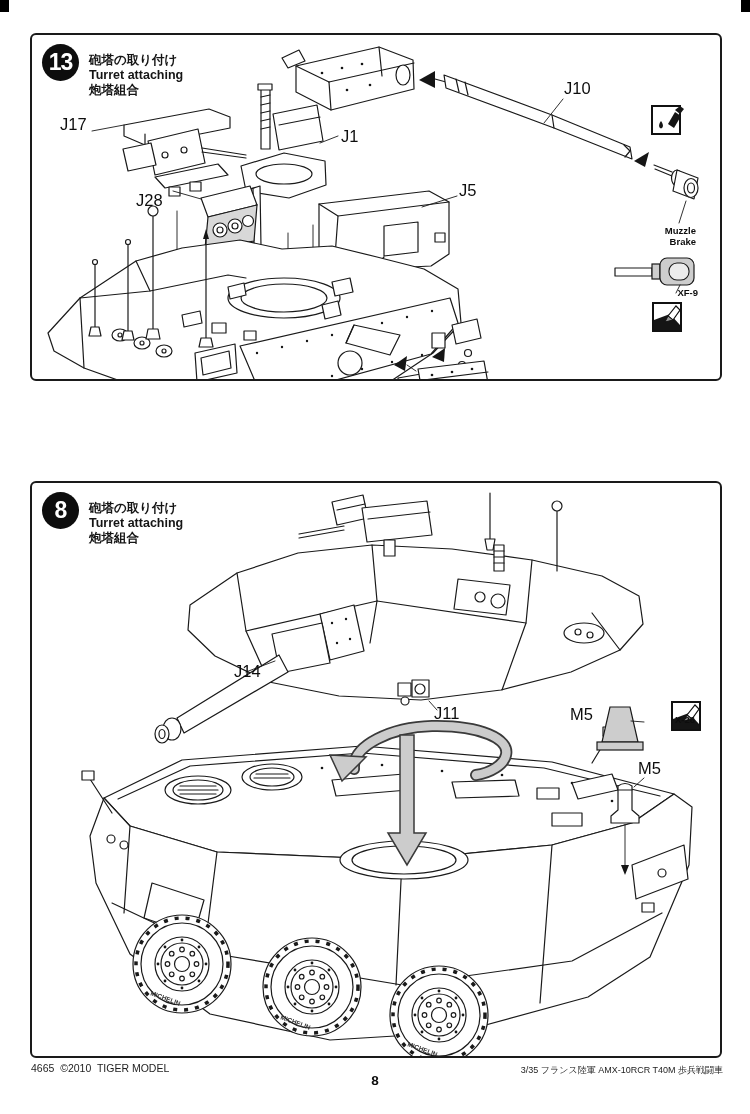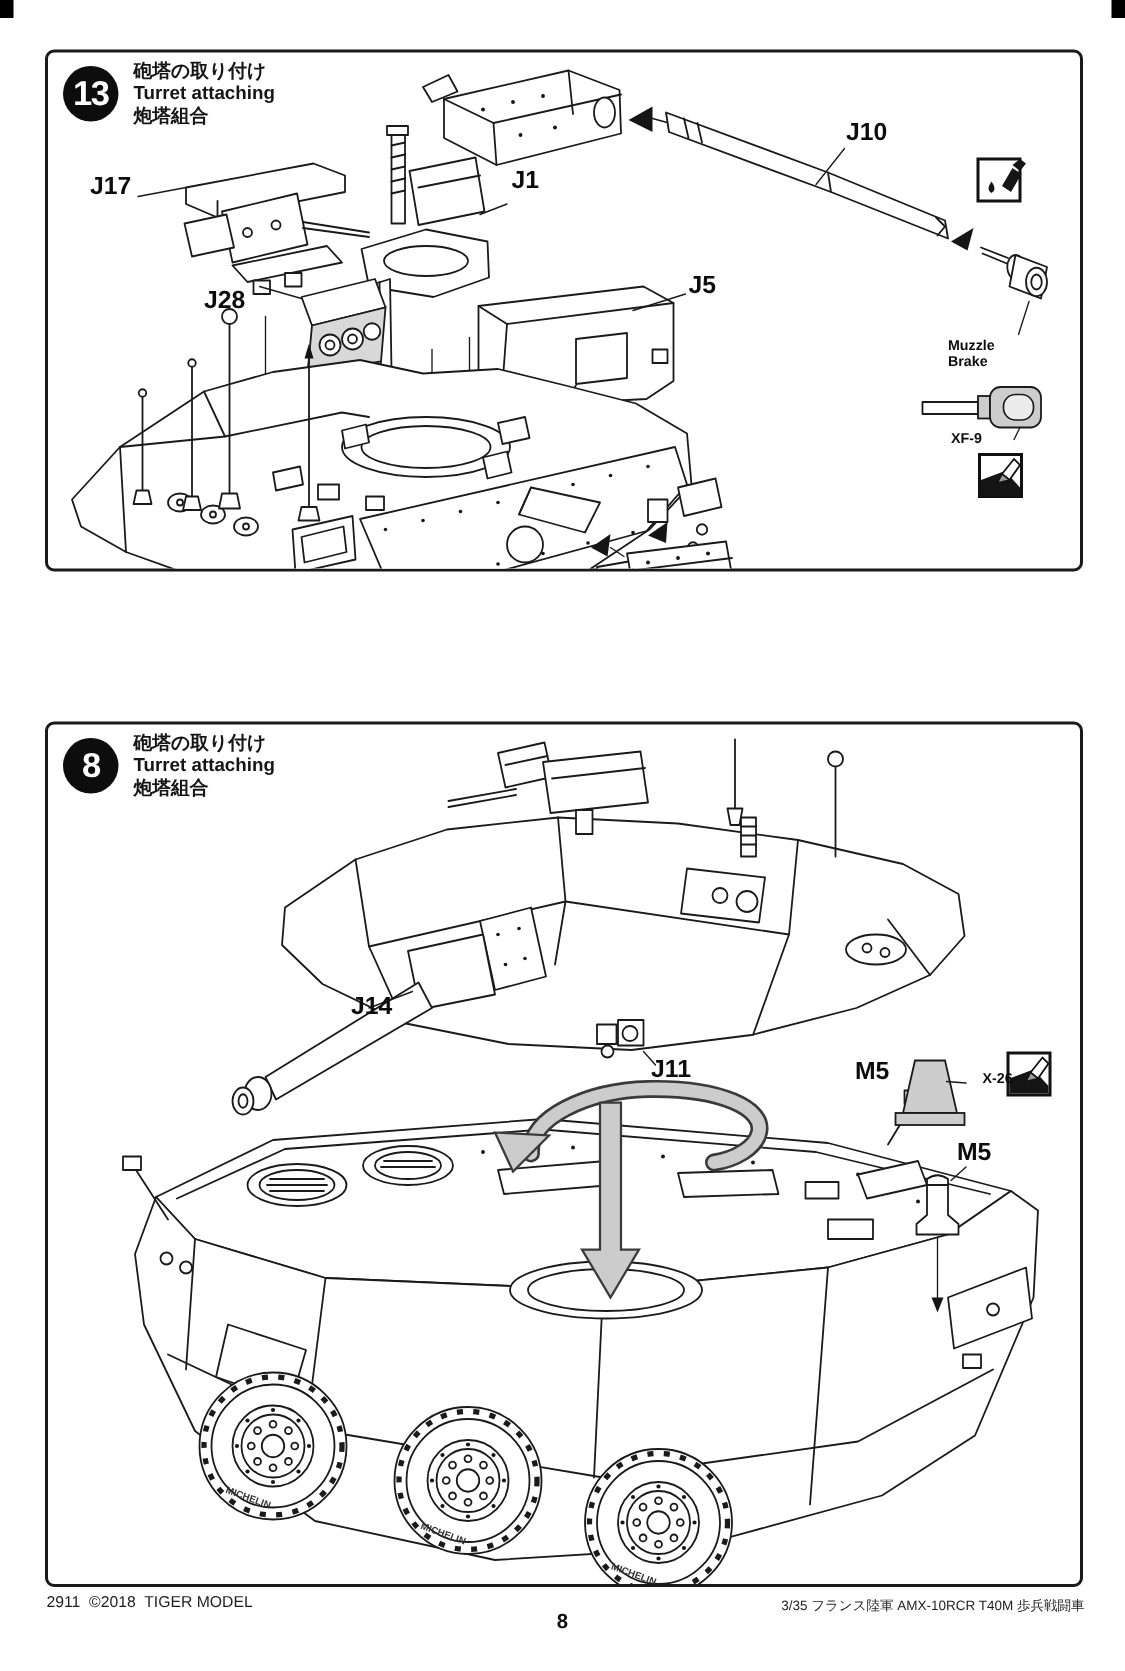--- a/index.html
+++ b/index.html
@@ -2,24 +2,24 @@
 <html><head>
 <meta charset="utf-8">
 <style>
   *{margin:0;padding:0;box-sizing:border-box}
   html,body{width:750px;height:1114px;background:#fff;font-family:"Liberation Sans",sans-serif;color:#111;position:relative;overflow:hidden}
   .mark{position:absolute;top:0;width:9px;height:12px;background:#000}
   .panel{position:absolute;left:30px;width:692px;border:2px solid #1a1a1a;border-radius:6px;background:#fff;overflow:hidden}
   #panel13{top:33px;height:348px}
   #panel14{top:481px;height:577px}
   .badge{position:absolute;left:10px;top:9px;width:37px;height:37px;border-radius:50%;background:#0d0d0d;color:#fff;font-size:23px;font-weight:bold;display:flex;align-items:center;justify-content:center;letter-spacing:-1px}
-  .hdr{position:absolute;left:57px;top:5px;font-size:12.5px;line-height:15px;font-weight:bold;color:#151515}
+  .hdr{position:absolute;left:57px;top:18px;font-size:12.5px;line-height:15px;font-weight:bold;color:#151515}
   .hdr div{white-space:nowrap}
-  .plabel{position:absolute;font-weight:bold;font-size:16.5px;color:#0d0d0d;white-space:nowrap}
-  .slabel{position:absolute;font-weight:bold;font-size:9.5px;line-height:11px;color:#0d0d0d;text-align:left;white-space:pre-line}
+  .plabel{position:absolute;font-weight:normal;font-size:16.5px;color:#0d0d0d;white-space:nowrap}
+  .slabel{position:absolute;font-weight:bold;font-size:9.5px;line-height:11px;color:#0d0d0d;text-align:right;white-space:pre-line}
   svg{position:absolute;left:0;top:0}
   .wh{fill:#fff;stroke:#1a1a1a;stroke-width:1.2px;stroke-linejoin:round}
   .ln{fill:none;stroke:#1a1a1a;stroke-width:1.2px;stroke-linejoin:round;stroke-linecap:round}
   .gy{fill:#cdcdcd;stroke:#1a1a1a;stroke-width:1.2px}
   .bk{fill:#151515;stroke:none}
   .thin{stroke-width:.9px}
   .footer-left{position:absolute;left:31px;top:1062px;font-size:10.5px;color:#1d1d1d;white-space:pre}
   .footer-right{position:absolute;right:27px;top:1064px;font-size:9px;color:#1d1d1d;white-space:pre}
   .pagenum{position:absolute;left:0;right:0;top:1073px;text-align:center;font-size:13.5px;font-weight:bold;color:#0d0d0d}
 </style>
@@ -254,21 +254,21 @@
     </g>
   </svg>
 
   <div class="badge">13</div>
   <div class="hdr">
     <div>砲塔の取り付け</div>
     <div>Turret attaching</div>
     <div>炮塔組合</div>
   </div>
   <div class="plabel" style="left:28px;top:80px">J17</div>
-  <div class="plabel" style="left:309px;top:76px">J1</div>
+  <div class="plabel" style="left:309px;top:92px">J1</div>
   <div class="plabel" style="left:104px;top:156px">J28</div>
   <div class="plabel" style="left:427px;top:146px">J5</div>
   <div class="plabel" style="left:532px;top:44px">J10</div>
   <div class="plabel" style="left:467px;top:406px">J10</div>
   <div class="plabel" style="left:212px;top:409px">J4</div>
   <div class="slabel" style="left:600px;top:190px;width:64px">Muzzle
 Brake</div>
   <div class="slabel" style="left:602px;top:252px;width:64px">XF-9</div>
 </div>
 
@@ -438,15 +438,15 @@
     <div>Turret attaching</div>
     <div>炮塔組合</div>
   </div>
   <div class="plabel" style="left:202px;top:179px">J14</div>
   <div class="plabel" style="left:402px;top:221px">J11</div>
   <div class="plabel" style="left:538px;top:222px">M5</div>
   <div class="plabel" style="left:606px;top:276px">M5</div>
   <div class="slabel" style="left:623px;top:231px;width:40px">X-26</div>
 </div>
 
-<div class="footer-left">2911  ©2018  TIGER MODEL</div>
+<div class="footer-left">4665  ©2010  TIGER MODEL</div>
 <div class="footer-right">3/35 フランス陸軍 AMX-10RCR T40M 歩兵戦闘車</div>
 <div class="pagenum">8</div>
 
 </body></html>

